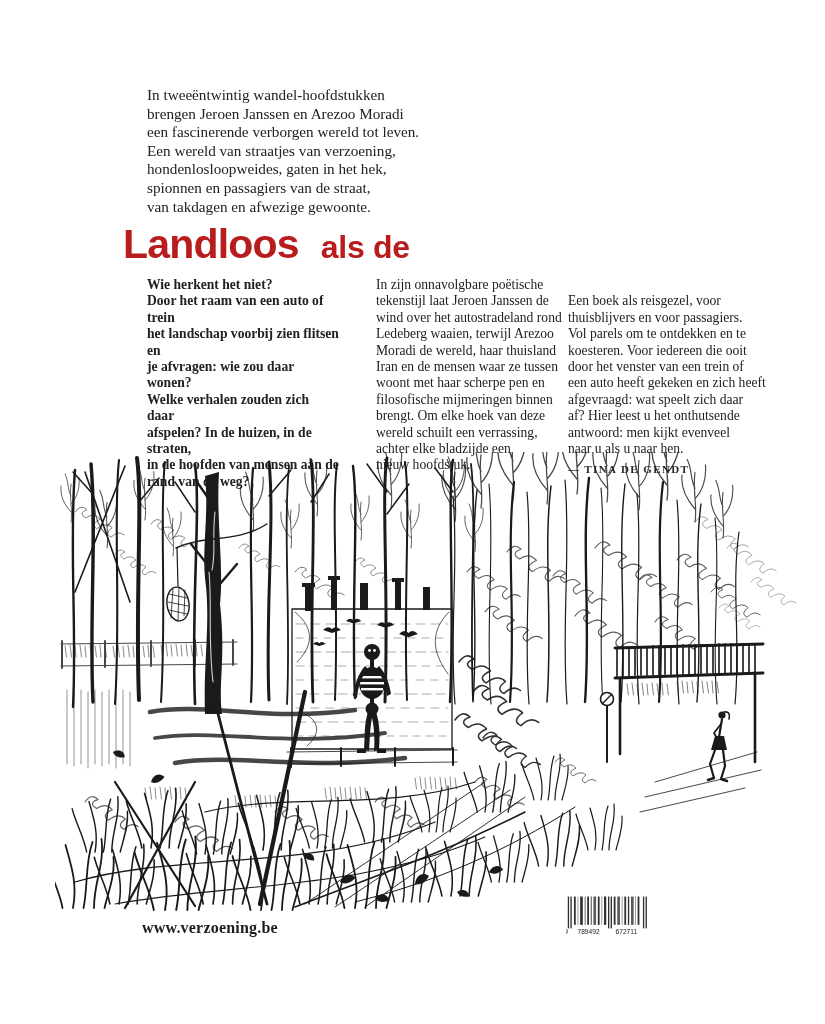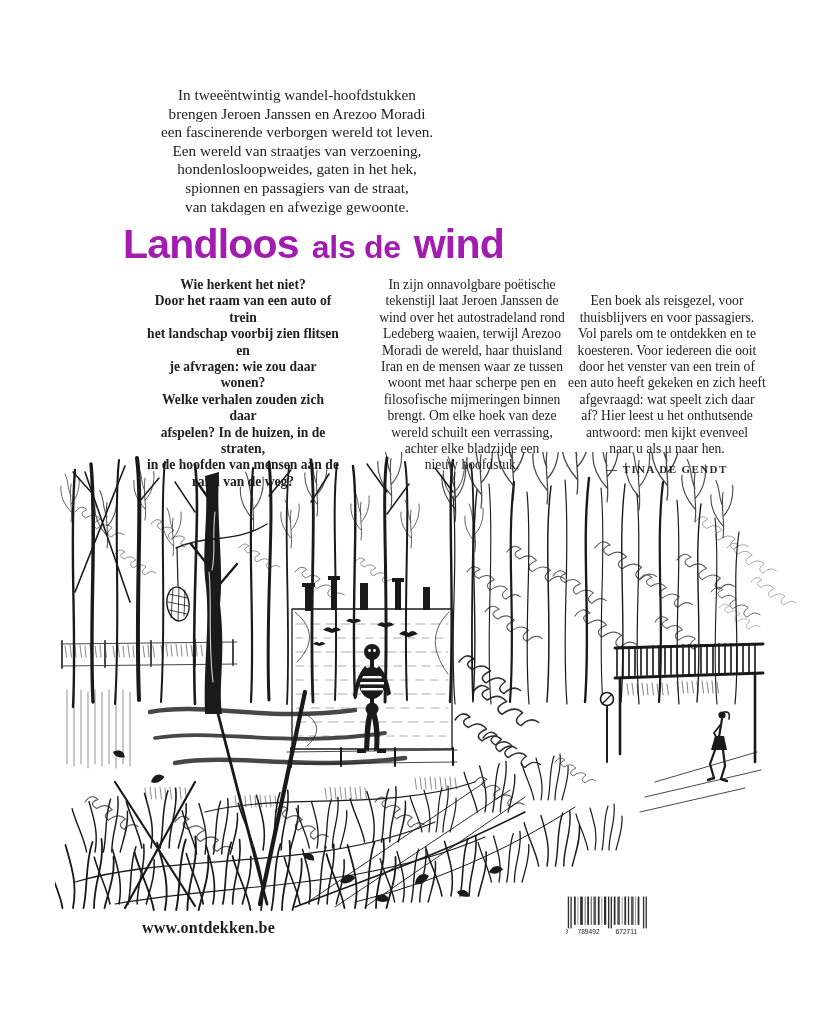--- a/index.html
+++ b/index.html
@@ -1,28 +1,28 @@
 <!DOCTYPE html>
 <html><head>
 <meta charset="utf-8">
 <style>
   html,body{margin:0;padding:0;background:#e8e8e8;}
   .page{
     position:relative;width:825px;height:1024px;background:#ffffff;
     margin:0 auto;overflow:hidden;
-    font-family:"Liberation Serif", serif;color:#222120;text-align:center;
+    font-family:"Liberation Serif", serif;color:#222120;
   }
   .intro{
     position:absolute;left:147px;top:86px;width:300px;
     font-size:15.2px;line-height:18.6px;white-space:pre-line;
   }
   .title-row{
     position:absolute;left:123px;top:221px;
-    display:flex;align-items:baseline;gap:13px;
-    font-family:"Liberation Sans", sans-serif;font-weight:700;color:#a21caf;
+    display:flex;align-items:baseline;gap:22px;
+    font-family:"Liberation Sans", sans-serif;font-weight:700;color:#b91c1c;
   }
   .title-big{font-size:41px;letter-spacing:-0.8px;}
   .title-small{font-size:32px;letter-spacing:-0.3px;}
   .col{
     position:absolute;top:277px;width:192px;
     font-size:13.6px;line-height:16.4px;white-space:pre-line;
   }
   .col1{left:147px;font-weight:bold;}
   .col2{left:352px;margin-left:24px;}
   .col3{left:568px;width:198px;}
@@ -46,21 +46,20 @@
 brengen Jeroen Janssen en Arezoo Moradi
 een fascinerende verborgen wereld tot leven.
 Een wereld van straatjes van verzoening,
 hondenlosloopweides, gaten in het hek,
 spionnen en passagiers van de straat,
 van takdagen en afwezige gewoonte.</div>
 
   <div class="title-row">
     <span class="title-big">Landloos</span>
     <span class="title-small">als de</span>
-    <span class="title-big">wind</span>
   </div>
 
   <div class="col col1">Wie herkent het niet?
 Door het raam van een auto of trein
 het landschap voorbij zien flitsen en
 je afvragen: wie zou daar wonen?
 Welke verhalen zouden zich daar
 afspelen? In de huizen, in de straten,
 in de hoofden van mensen aan de
 rand van de weg?</div>
@@ -360,21 +359,21 @@
         <use href="#scrib" transform="translate(420 330) scale(1.2)"></use>
         <use href="#scrib" transform="translate(500 310)"></use>
         <use href="#hatch" x="90" y="336" opacity="0.8"></use>
         <use href="#hatch" x="180" y="344" opacity="0.8"></use>
         <use href="#hatch" x="270" y="336" opacity="0.8"></use>
         <use href="#hatch" x="360" y="326" opacity="0.8"></use>
       </g>
     </g>
   </svg>
 
-  <div class="website">www.ontdekken.be</div>
+  <div class="website">www.verzoening.be</div>
 
   <svg class="barcode" viewBox="0 0 95 48">
     <g fill="#2f2f2f" stroke="none">
       <rect x="2" y="2" width="1.5" height="36"></rect>
       <rect x="5" y="2" width="1.5" height="36"></rect>
       <rect x="9" y="2" width="2" height="32"></rect>
       <rect x="13" y="2" width="1" height="32" fill="#8c8c8c"></rect>
       <rect x="16" y="2" width="3" height="32"></rect>
       <rect x="21" y="2" width="1.5" height="32" fill="#8c8c8c"></rect>
       <rect x="24" y="2" width="2" height="32"></rect>

